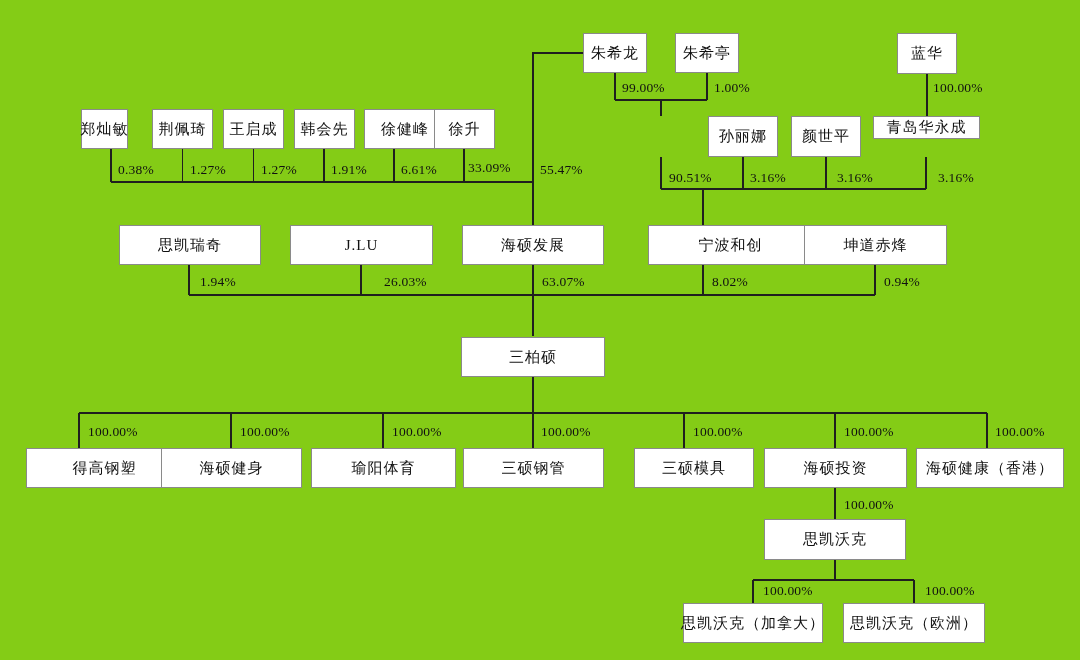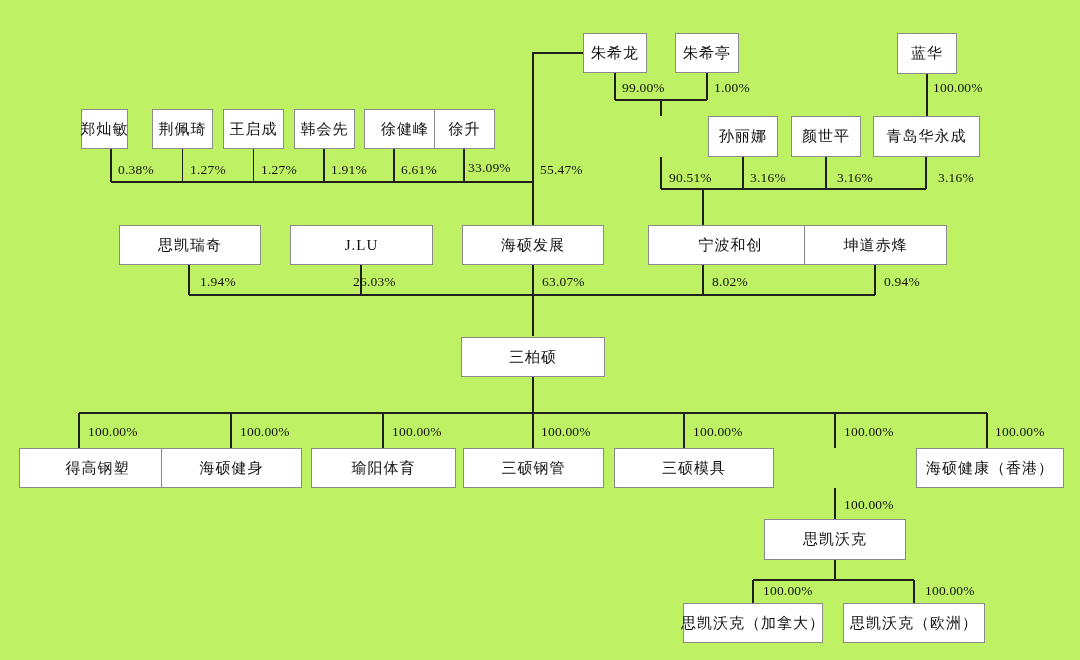--- a/index.html
+++ b/index.html
@@ -1,19 +1,19 @@
 <!DOCTYPE html>
 <html><head>
 <meta charset="utf-8">
 <style>
   html,body{margin:0;padding:0;background:#fff;}
   #canvas{
     position:relative;
     width:1080px;height:660px;
-    background:#bef264;
+    background:#84cc16;
     font-family:"Liberation Serif","DejaVu Serif",serif;
     overflow:hidden;
   }
   #wires{position:absolute;left:0;top:0;width:1080px;height:660px;}
   .node{
     position:absolute;
     box-sizing:border-box;
     height:40px;
     border:1px solid #8a8a8a;
     background:#ffffff;
@@ -55,35 +55,36 @@
 
   <div class="node" style="left:81px;top:109px;width:47px">郑灿敏</div>
   <div class="node" style="left:152px;top:109px;width:61px">荆佩琦</div>
   <div class="node" style="left:223px;top:109px;width:61px">王启成</div>
   <div class="node" style="left:294px;top:109px;width:61px">韩会先</div>
   <div class="node" style="left:364px;top:109px;width:82px">徐健峰</div>
   <div class="node" style="left:434px;top:109px;width:61px">徐升</div>
 
   <div class="node" style="left:708px;top:116px;width:70px;height:41px">孙丽娜</div>
   <div class="node" style="left:791px;top:116px;width:70px;height:41px">颜世平</div>
-  <div class="node" style="left:873px;top:116px;width:107px;height:41px">青岛华永成</div>
+  <div class="node" style="left:873px;top:116px;width:107px;height:23px">青岛华永成</div>
 
   <div class="node" style="left:119px;top:225px;width:142px">思凯瑞奇</div>
   <div class="node" style="left:290px;top:225px;width:143px">J.LU</div>
   <div class="node" style="left:462px;top:225px;width:142px">海硕发展</div>
   <div class="node" style="left:648px;top:225px;width:165px">宁波和创</div>
   <div class="node" style="left:804px;top:225px;width:143px">坤道赤烽</div>
 
   <div class="node" style="left:461px;top:337px;width:144px">三柏硕</div>
 
-  <div class="node" style="left:19px;top:448px;width:157px">得高钢塑</div>
+  <div class="node" style="left:26px;top:448px;width:157px">得高钢塑</div>
   <div class="node" style="left:161px;top:448px;width:141px">海硕健身</div>
   <div class="node" style="left:311px;top:448px;width:145px">瑜阳体育</div>
   <div class="node" style="left:463px;top:448px;width:141px">三硕钢管</div>
-  <div class="node" style="left:614px;top:448px;width:160px">三硕模具</div>
+  <div class="node" style="left:634px;top:448px;width:120px">三硕模具</div>
+  <div class="node" style="left:764px;top:448px;width:143px">海硕投资</div>
   <div class="node" style="left:916px;top:448px;width:148px">海硕健康（香港）</div>
 
   <div class="node" style="left:764px;top:519px;width:142px;height:41px">思凯沃克</div>
 
   <div class="node" style="left:843px;top:603px;width:142px">思凯沃克（欧洲）</div>
   <div class="node" style="left:683px;top:603px;width:140px">思凯沃克（加拿大）</div>
 
   <span class="pct" style="left:622px;top:80px">99.00%</span>
   <span class="pct" style="left:714px;top:80px">1.00%</span>
   <span class="pct" style="left:933px;top:80px">100.00%</span>
@@ -95,21 +96,21 @@
   <span class="pct" style="left:401px;top:162px">6.61%</span>
   <span class="pct" style="left:468px;top:160px">33.09%</span>
   <span class="pct" style="left:540px;top:162px">55.47%</span>
 
   <span class="pct" style="left:669px;top:170px">90.51%</span>
   <span class="pct" style="left:750px;top:170px">3.16%</span>
   <span class="pct" style="left:837px;top:170px">3.16%</span>
   <span class="pct" style="left:938px;top:170px">3.16%</span>
 
   <span class="pct" style="left:200px;top:274px">1.94%</span>
-  <span class="pct" style="left:353px;top:274px">26.03%</span>
+  <span class="pct" style="left:384px;top:274px">26.03%</span>
   <span class="pct" style="left:542px;top:274px">63.07%</span>
   <span class="pct" style="left:712px;top:274px">8.02%</span>
   <span class="pct" style="left:884px;top:274px">0.94%</span>
 
   <span class="pct" style="left:88px;top:424px">100.00%</span>
   <span class="pct" style="left:240px;top:424px">100.00%</span>
   <span class="pct" style="left:392px;top:424px">100.00%</span>
   <span class="pct" style="left:541px;top:424px">100.00%</span>
   <span class="pct" style="left:693px;top:424px">100.00%</span>
   <span class="pct" style="left:844px;top:424px">100.00%</span>

